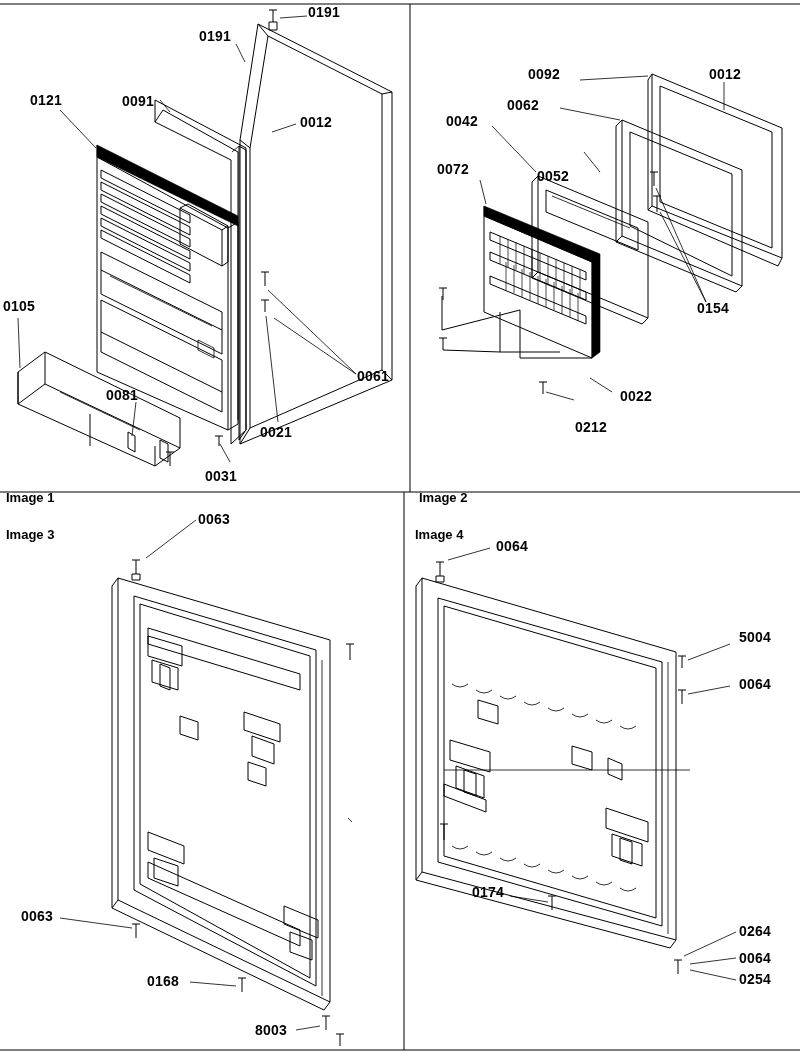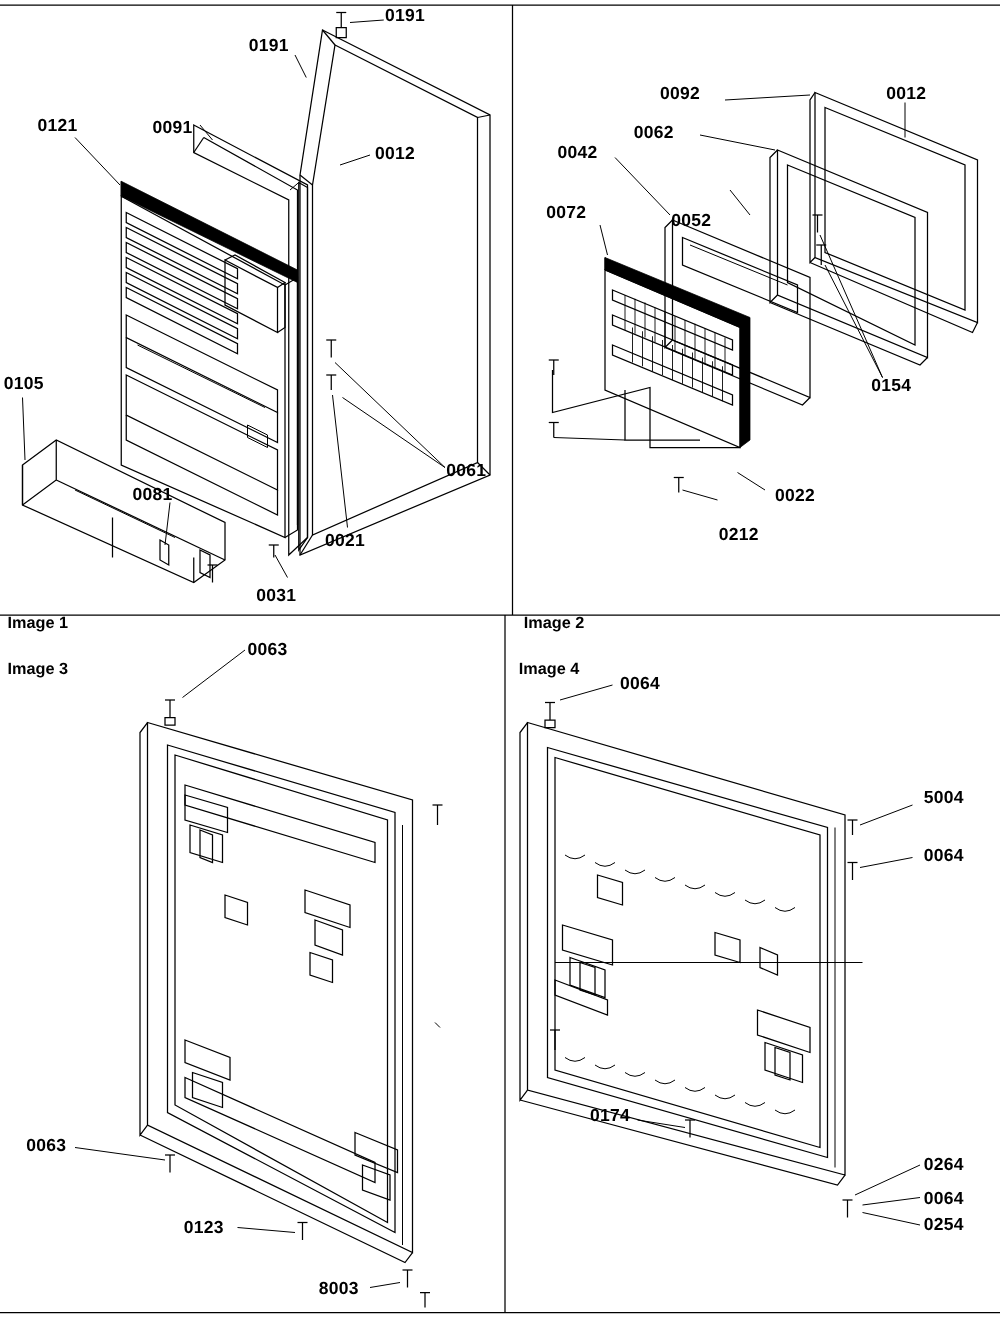--- a/index.html
+++ b/index.html
@@ -344,21 +344,21 @@
   <div class="callout" style="left:446px; top:113px;">0042</div>
   <div class="callout" style="left:537px; top:136px;margin-top:32px;">0052</div>
   <div class="callout" style="left:437px; top:161px;">0072</div>
   <div class="callout" style="left:697px; top:300px;">0154</div>
   <div class="callout" style="left:620px; top:388px;">0022</div>
   <div class="callout" style="left:575px; top:419px;">0212</div>
 
   <div class="panel-label" style="left:6px; top:503px;">Image 3</div>
   <div class="callout" style="left:198px; top:511px;">0063</div>
   <div class="callout" style="left:21px; top:908px;">0063</div>
-  <div class="callout" style="left:147px; top:973px;">0123</div>
+  <div class="callout" style="left:147px; top:973px;">0168</div>
   <div class="callout" style="left:255px; top:1022px;">8003</div>
 
   <div class="panel-label" style="left:415px; top:503px;">Image 4</div>
   <div class="callout" style="left:496px; top:538px;">0064</div>
   <div class="callout" style="left:739px; top:629px;">5004</div>
   <div class="callout" style="left:739px; top:676px;">0064</div>
   <div class="callout" style="left:472px; top:884px;">0174</div>
   <div class="callout" style="left:739px; top:923px;">0264</div>
   <div class="callout" style="left:739px; top:950px;">0064</div>
   <div class="callout" style="left:739px; top:971px;">0254</div>

